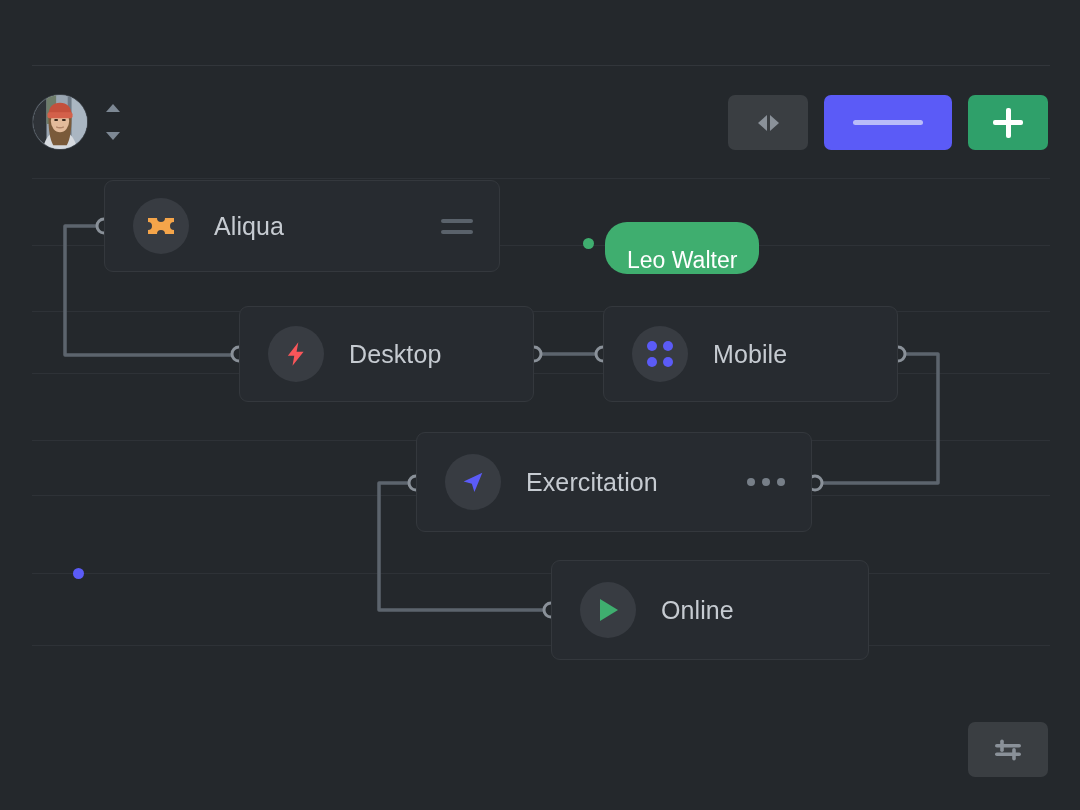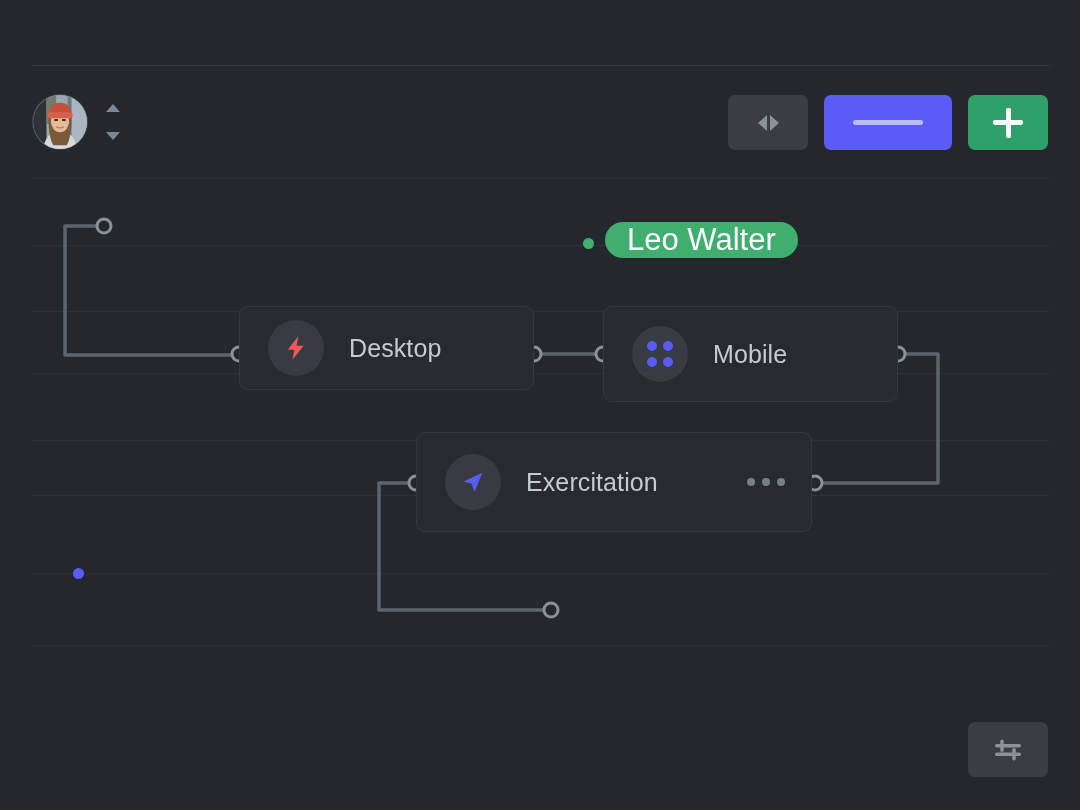--- a/index.html
+++ b/index.html
@@ -98,30 +98,30 @@
   .node-label {
     font-size: 25px; color: #c6cbd1; margin-left: 25px;
     white-space: nowrap; letter-spacing: 0.1px;
   }
   .node-menu { margin-left: auto; margin-right: 26px; display:flex; flex-direction:column; gap:7px; }
   .menu-line { width: 32px; height: 4px; border-radius: 2px; background: #5a626b; }
   .dots { margin-left:auto; margin-right: 26px; display:flex; gap:7px; }
   .dot3 { width:8px; height:8px; border-radius:50%; background:#777f88; }
 
   #node-aliqua  { left: 104px; top: 180px; width: 396px; height: 92px; }
-  #node-desktop { left: 239px; top: 306px; width: 295px; height: 84px; }
+  #node-desktop { left: 239px; top: 306px; width: 295px; height: 96px; }
   #node-mobile  { left: 603px; top: 306px; width: 295px; height: 96px; }
   #node-exerc   { left: 416px; top: 432px; width: 396px; height: 100px; }
   #node-online  { left: 551px; top: 560px; width: 318px; height: 100px; }
 
   
   .pill {
-    position: absolute; display: flex; align-items: center;
-    padding: 0 22px; height: 36px; border-radius: 22px;
-    font-size: 31px; color: #ffffff; white-space: nowrap;
+    position: absolute; display: flex; align-items: flex-end;
+    padding: 0 22px; height: 52px; border-radius: 22px;
+    font-size: 23px; color: #ffffff; white-space: nowrap;
     cursor: pointer;
   }
   #pill-leo { left: 605px; top: 222px; background: #3fae6f; }
   #pill-patrick { left: 94px; top: 552px; background: #5b5bf7; }
   .pill-dot { position: absolute; width: 11px; height: 11px; border-radius: 50%; }
   #dot-leo { left: 583px; top: 238px; background: #3fae6f; }
   #dot-patrick { left: 73px; top: 568px; background: #5b5bf7; }
 
   
   .bolt { width: 28px; height: 28px; }
@@ -206,20 +206,32 @@
       <circle cx="239" cy="354" r="7"></circle>
       <circle cx="534" cy="354" r="7"></circle>
       <circle cx="603" cy="354" r="7"></circle>
       <circle cx="898" cy="354" r="7"></circle>
       <circle cx="416" cy="483" r="7"></circle>
       <circle cx="815" cy="483" r="7"></circle>
       <circle cx="551" cy="610" r="7"></circle>
     </g>
   </svg>
 
+  <div class="node" id="node-aliqua">
+    <span class="node-icon">
+      <svg width="30" height="22" viewBox="0 0 30 22">
+        <path d="M2 3 h9 a4 4 0 0 0 8 0 h9 v4 a4 4 0 0 0 0 8 v4 h-9 a4 4 0 0 0 -8 0 h-9 v-4 a4 4 0 0 0 0 -8 z" fill="#f5a54a"></path>
+      </svg>
+    </span>
+    <span class="node-label">Aliqua</span>
+    <span class="node-menu">
+      <span class="menu-line"></span>
+        <span class="menu-line"></span>
+    </span>
+  </div>
 
   <div class="node" id="node-desktop">
     <span class="node-icon">
       <svg class="bolt" viewBox="0 0 24 24">
         <path d="M14 2 L5 13.5 h5.5 L9 22 l9.5 -12 h-6 z" fill="#f9565a"></path>
       </svg>
     </span>
     <span class="node-label">Desktop</span>
   </div>
 
@@ -242,20 +254,28 @@
       <span class="grid4">
           <i></i>
           <i></i>
           <i></i>
           <i></i>
         </span>
     </span>
     <span class="node-label">Mobile</span>
   </div>
 
+  <div class="node" id="node-online">
+    <span class="node-icon">
+      <svg width="26" height="28" viewBox="0 0 26 28">
+        <path d="M5 3 L23 14 L5 25 Z" fill="#3fae6f"></path>
+      </svg>
+    </span>
+    <span class="node-label">Online</span>
+  </div>
 
   <span class="pill-dot" id="dot-leo"></span>
   <div class="pill" id="pill-leo">
     <span>Leo Walter</span>
   </div>
 
   <span class="pill-dot" id="dot-patrick"></span>
 
   <div id="btn-settings">
     <svg width="34" height="30" viewBox="0 0 34 30">

